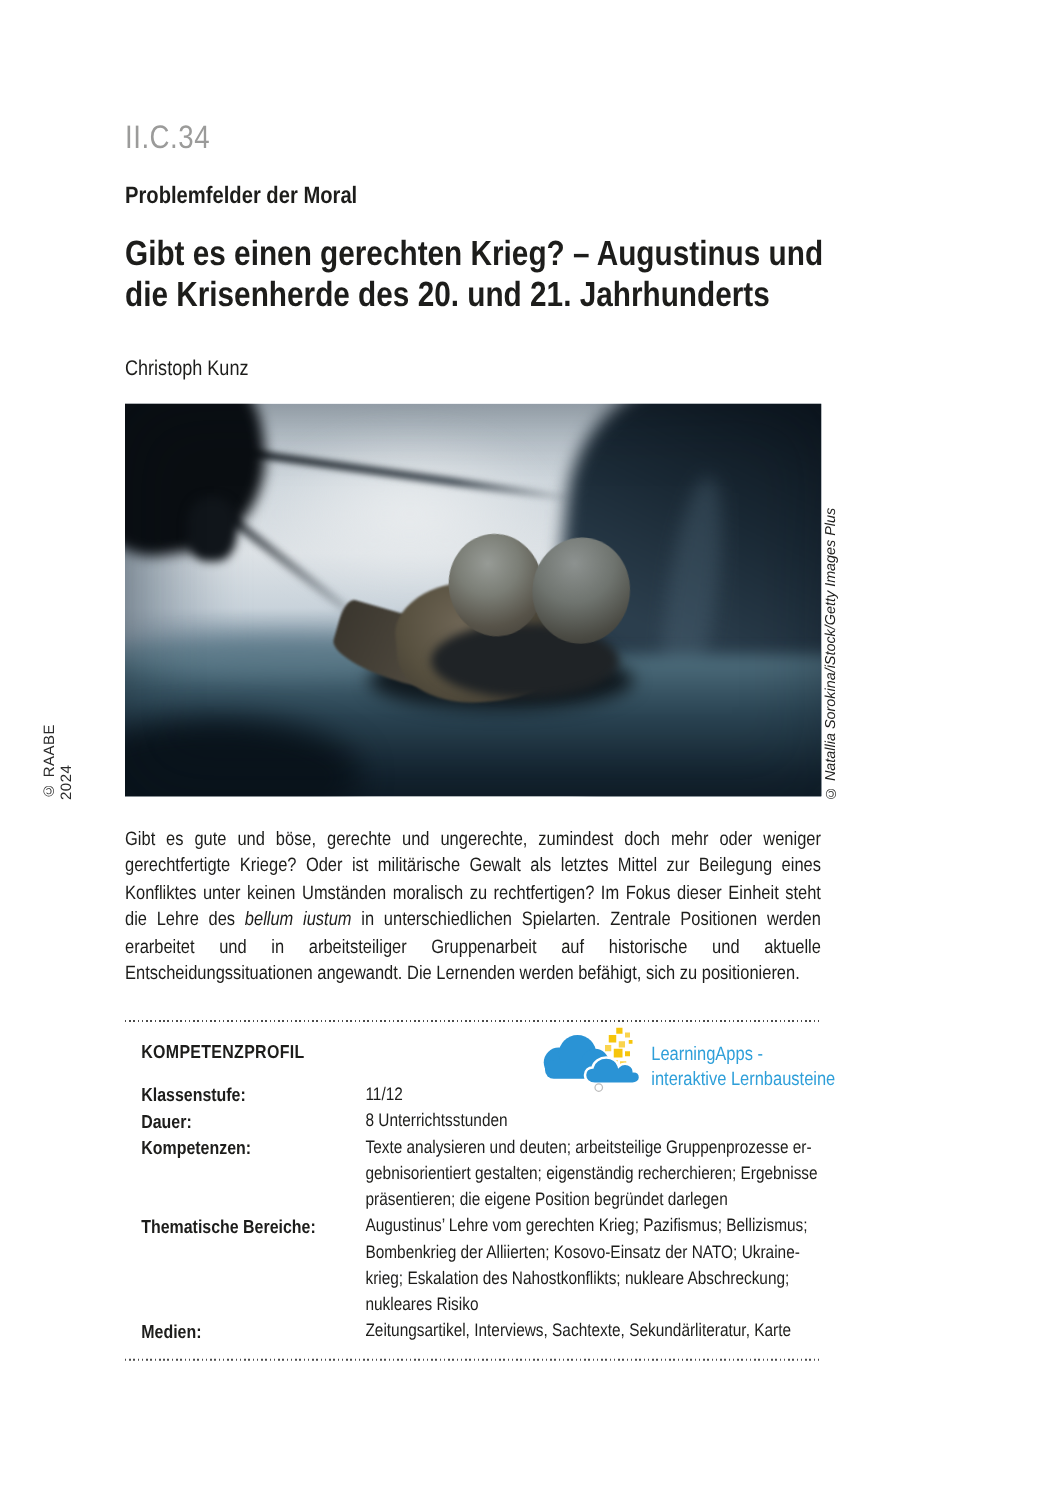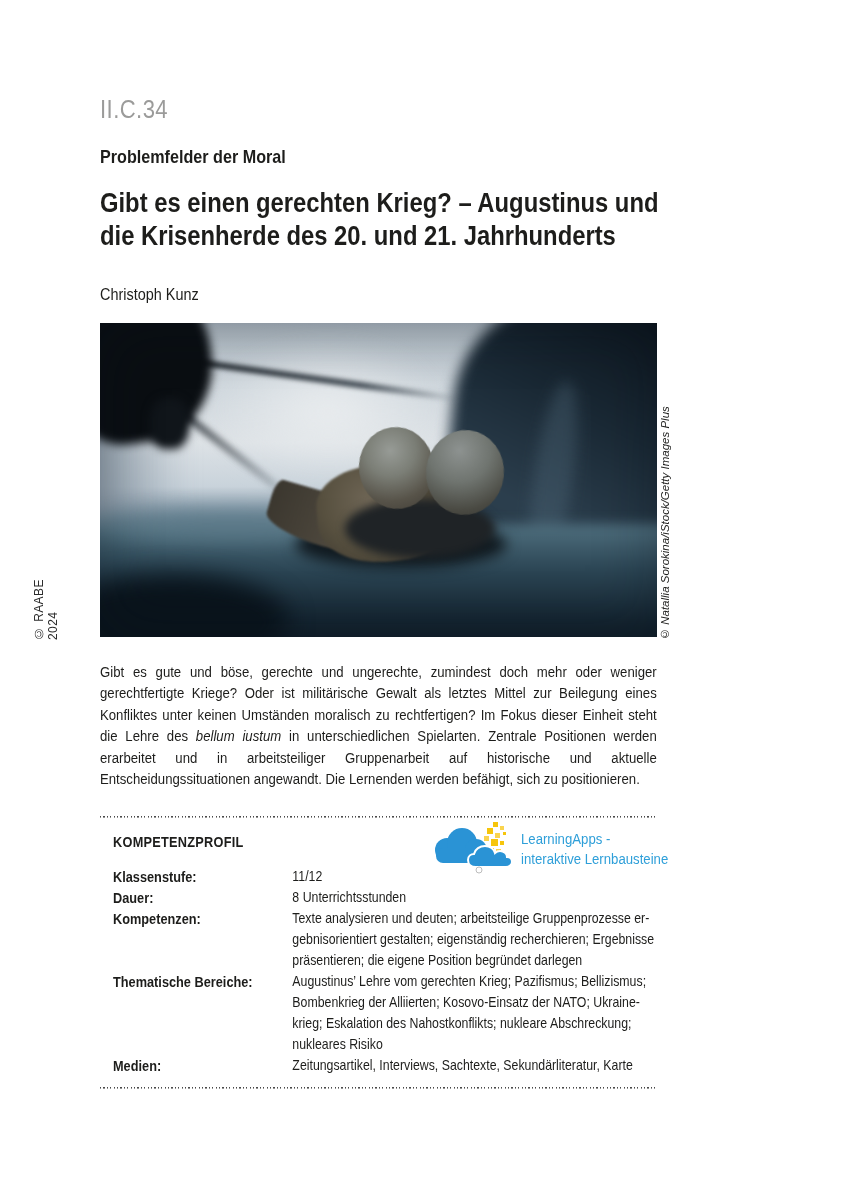--- a/index.html
+++ b/index.html
@@ -49,21 +49,21 @@
   .intro{left:100px;top:661px;width:655px;font-size:15.5px;line-height:21.4px;text-align:justify;margin:0;}
   .intro em{font-style:italic;}
 
   
   .rule{left:100px;width:557px;height:2px;background-image:repeating-linear-gradient(90deg,#4a4a4a 0 1.2px,transparent 1.2px 3.4px);background-position:0 0;background-size:100% 1.6px;background-repeat:no-repeat;}
   .rule-top{top:816px;}
   .rule-bottom{top:1087px;}
 
   
   .profile-heading{left:113px;top:833px;font-size:15px;font-weight:bold;letter-spacing:.3px;width:300px;}
-  .logo{left:430px;top:822px;display:flex;align-items:flex-start;gap:5px;}
+  .logo{left:430px;top:822px;display:flex;align-items:flex-end;gap:5px;}
   .logo svg{display:block;}
   .logo-text{font-size:15.5px;line-height:20px;color:#2e9fd9;padding-top:7px;}
   .table{left:113px;top:866px;width:660px;font-size:15px;line-height:21px;}
   .row{display:flex;align-items:flex-start;}
   .row .lbl{width:211px;flex:0 0 211px;font-weight:bold;}
   .row .val{flex:1 1 auto;font-size:14.5px;}
 </style>
 </head>
 <body>
 

